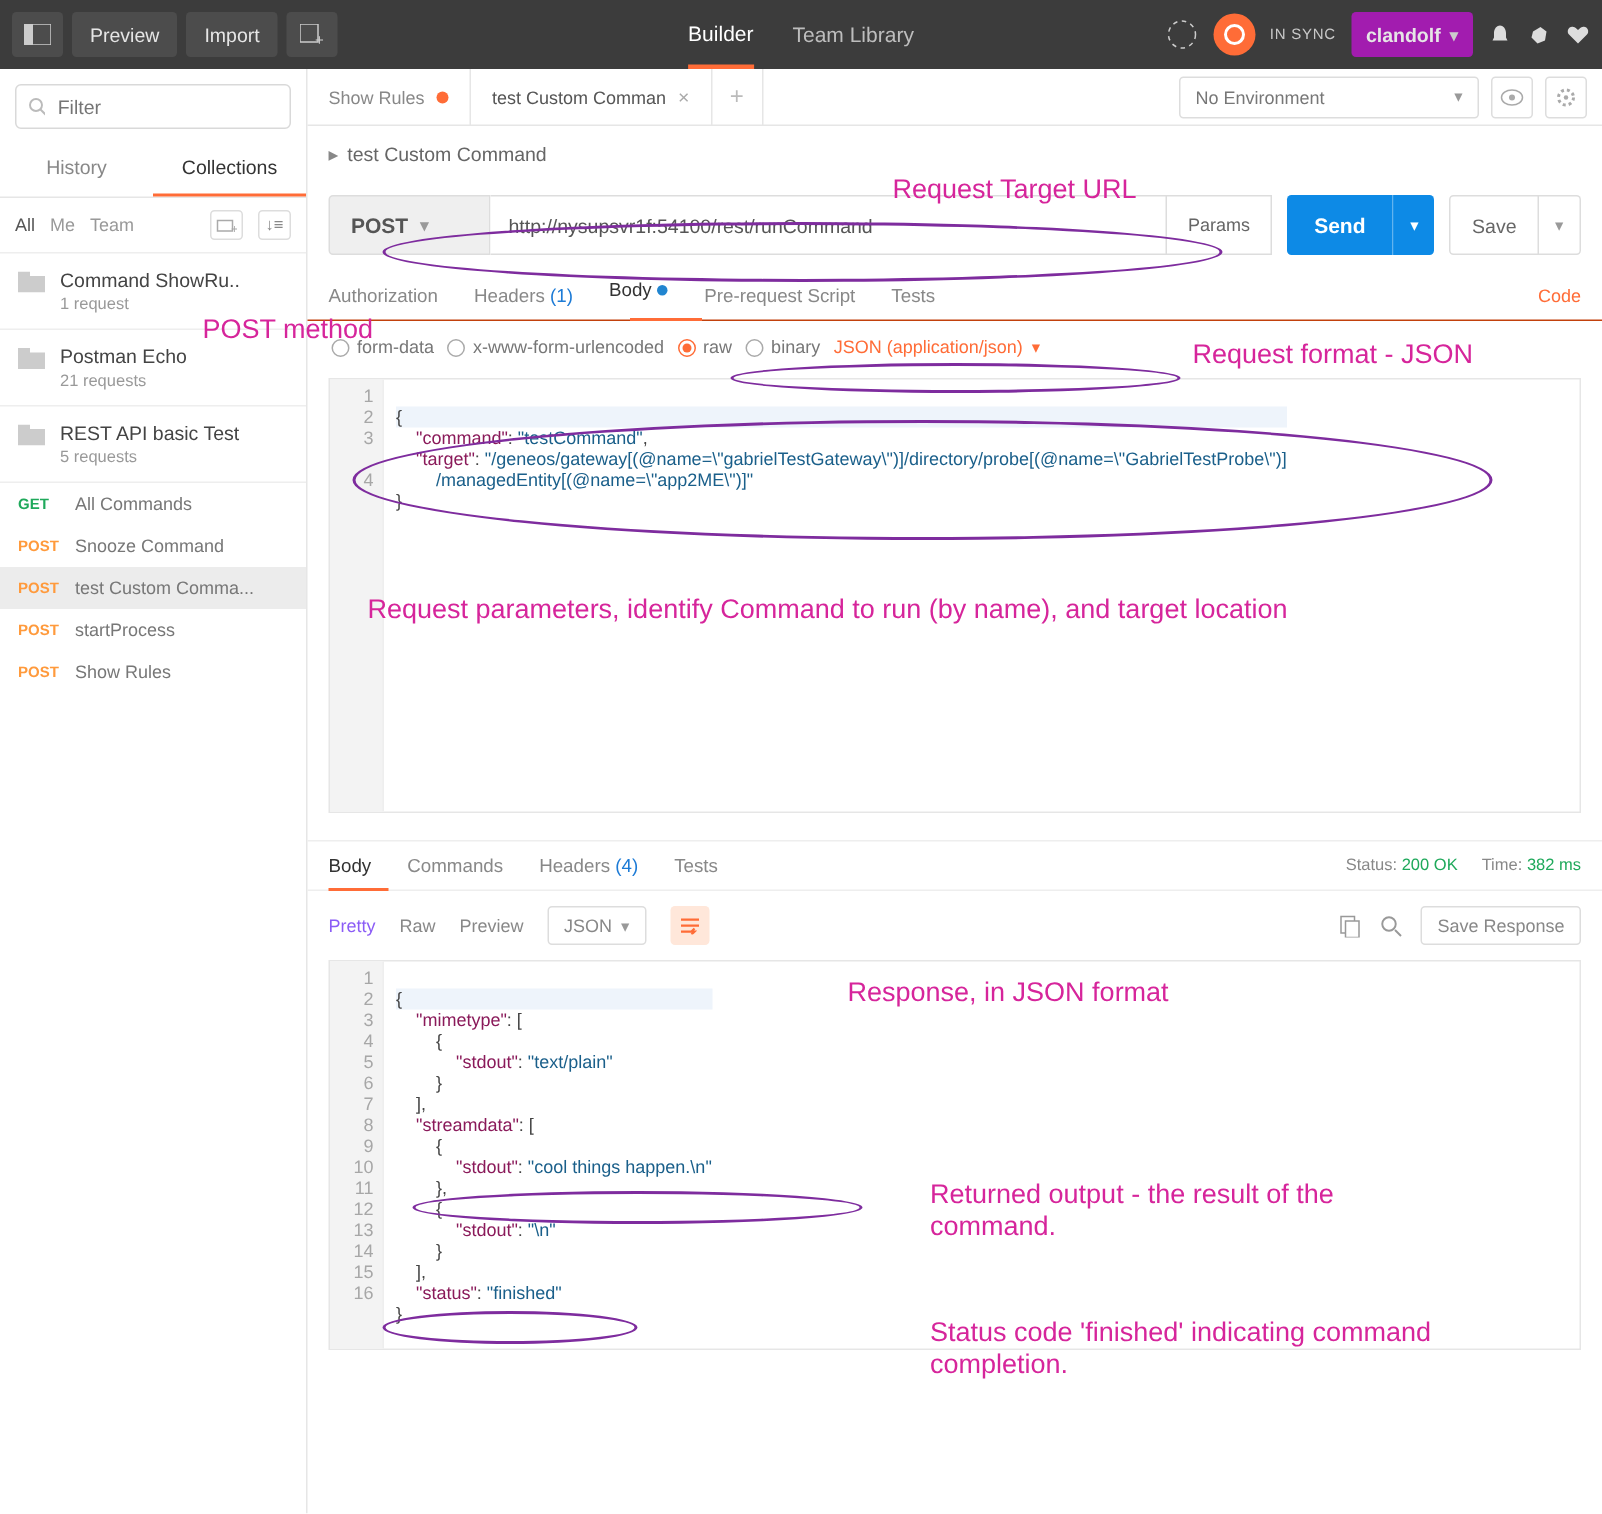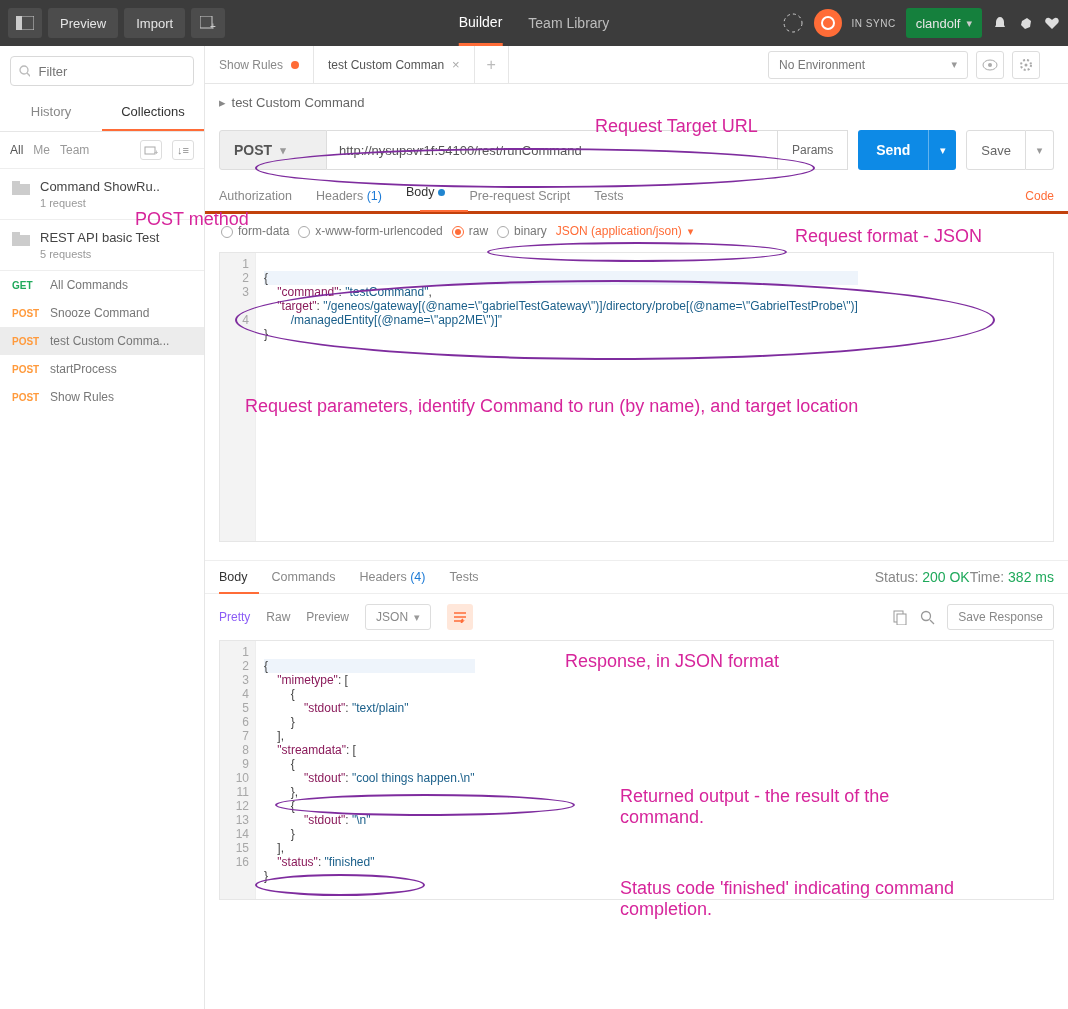--- a/index.html
+++ b/index.html
@@ -7,21 +7,21 @@
   
   .titlebar { height:46px; background:#3c3c3c; display:flex; align-items:center; padding:0 8px; gap:6px; position:relative;}
   .sq-btn { width:34px; height:30px; background:#4c4c4c; border-radius:3px; display:flex; align-items:center; justify-content:center;}
   .pill-btn { height:30px; padding:0 12px; background:#4c4c4c; border-radius:3px; color:#e6e6e6; font-size:13px; display:flex; align-items:center;}
   .titlebar-center{position:absolute; left:50%; transform:translateX(-50%); display:flex; gap:26px; align-items:center; height:46px;}
   .tc-tab{ font-size:14px; color:#bdbdbd; height:46px; display:flex; align-items:center;}
   .tc-tab.active{ color:#fff; border-bottom:3px solid #ff6c37; }
   .titlebar-right{ margin-left:auto; display:flex; align-items:center; gap:10px;}
   .sync-circle{ width:28px;height:28px;border-radius:50%; background:#ff6c37; display:flex;align-items:center;justify-content:center;}
   .sync-lbl{ color:#c8c8c8; font-size:10px; letter-spacing:.5px;}
-  .user-btn{ height:30px; background:#15803d; border-radius:3px; display:flex; align-items:center; color:#e6e6e6; font-size:13px; padding:0 10px; gap:6px;}
+  .user-btn{ height:30px; background:#a21caf; border-radius:3px; display:flex; align-items:center; color:#e6e6e6; font-size:13px; padding:0 10px; gap:6px;font-weight:bold;}
   .hdr-icon{ color:#e6e6e6;}
   
   .wrap{ display:flex; height:calc(1009px - 46px);}
   .sidebar{ width:205px; border-right:1px solid #e6e6e6; display:flex; flex-direction:column;}
   .search-row{ padding:10px 10px 8px 10px;}
   .search-box{ display:flex; align-items:center; gap:8px; border:1px solid #d9d9d9; border-radius:4px; height:30px; padding:0 8px; color:#999;}
   .search-box input{ border:none; outline:none; width:100%; font-size:13px; color:#555;}
   .side-tabs{ display:flex; border-bottom:1px solid #e6e6e6;}
   .side-tab{ flex:1; text-align:center; font-size:13px; color:#888; padding:10px 0;}
   .side-tab.active{ color:#333; border-bottom:2px solid #ff6c37;}
@@ -41,34 +41,34 @@
   .method.get{ color:#1fa95b;}
   .method.post{ color:#ff9a3c;}
   
   .main{ flex:1; display:flex; flex-direction:column; position:relative;}
   .tabs-row{ display:flex; align-items:center; border-bottom:1px solid #e6e6e6; height:38px;}
   .wtab{ display:flex; align-items:center; height:38px; padding:0 14px; font-size:12px; color:#888; border-right:1px solid #e6e6e6; gap:8px;}
   .wtab.active{ color:#555;}
   .dot-orange{width:8px;height:8px;border-radius:50%;background:#ff6c37;}
   .close-x{ color:#aaa; font-size:13px;}
   .wtab-add{ width:34px; text-align:center; color:#bbb; font-size:16px; border-right:1px solid #e6e6e6; height:38px; display:flex; align-items:center; justify-content:center;}
-  .env-sel{ margin-left:auto; display:flex; padding-right:28px; gap:8px;}
+  .env-sel{ margin-left:auto; display:flex; padding-right:10px; gap:8px;}
   .env-dd{ width:200px; height:28px; border:1px solid #ddd; border-radius:3px; display:flex; align-items:center; justify-content:space-between; padding:0 10px; font-size:12px; color:#777;}
   .env-icn{ width:28px;height:28px; border:1px solid #ddd; border-radius:3px; display:flex; align-items:center; justify-content:center; color:#999;}
   .crumb{ height:36px; display:flex; align-items:center; padding:0 14px; font-size:13px; color:#666; gap:6px;}
   .caret-r{ color:#888;}
   .req-row{ display:flex; padding:10px 14px; gap:0;}
   .http-dd{ width:108px; height:40px; display:flex; align-items:center; padding:0 14px; background:#efefef; border:1px solid #ddd; border-radius:3px 0 0 3px; font-size:14px; color:#555; font-weight:600; gap:8px;}
   .url-in{ flex:1; height:40px; border:1px solid #ddd; border-left:none; padding:0 12px; font-size:13px; color:#555;}
   .params-btn{ width:70px; height:40px; border:1px solid #ddd; border-left:none; background:#fff; display:flex; align-items:center; justify-content:center; font-size:12px; color:#666;}
   .send-btn{ margin-left:10px; height:40px; background:#0d8ae6; color:#fff; font-size:14px; font-weight:600; display:flex; align-items:center; padding:0 18px; border-radius:3px 0 0 3px;}
   .send-dd{ height:40px; width:28px; background:#0d8ae6; border-left:1px solid rgba(255,255,255,.35); border-radius:0 3px 3px 0; display:flex; align-items:center; justify-content:center; color:#fff;}
   .save-btn{ margin-left:10px; height:40px; border:1px solid #ddd; display:flex; align-items:center; padding:0 14px; font-size:13px; color:#666; border-radius:3px 0 0 3px;text-align:center;}
   .save-dd{ height:40px; width:28px; border:1px solid #ddd; border-left:none; border-radius:0 3px 3px 0; display:flex; align-items:center; justify-content:center; color:#999;}
-  .subtabs{ display:flex; align-items:center; padding:0 14px; gap:24px; height:34px; border-bottom:3px solid #c2410c; font-size:12.5px; color:#888; position:relative;}
+  .subtabs{ display:flex; align-items:center; padding:0 14px; gap:24px; height:34px; border-bottom:1px solid #c2410c; font-size:12.5px; color:#888; position:relative;}
   .subtabs .st.act{ color:#333; padding-bottom:8px;}
   .st-bar-body{position:absolute; bottom:-1px; left:215px; width:48px; height:2px; background:#ff6c37;}
   .blue-count{ color:#1d7bd6;}
   .blue-dot{ display:inline-block; width:7px;height:7px; border-radius:50%; background:#2185d0; margin-left:4px; vertical-align:middle;}
   .code-link{ margin-left:auto; color:#ff6c37; font-size:12px;}
   .body-opts{ display:flex; gap:9px; padding:10px 16px; font-size:12px; color:#777;}
   .radio{ width:12px;height:12px; border-radius:50%; border:1px solid #aaa; display:inline-block; margin-right:5px; vertical-align:middle;}
   .radio.on{ border-color:#ff6c37;}
   .radio.on::after{ content:""; display:block; width:6px; height:6px; border-radius:50%; background:#ff6c37; margin:2px;}
   .json-dd{ color:#ff6c37; display:flex; align-items:center; gap:6px;}
@@ -76,21 +76,21 @@
   .gutter{ width:36px; background:#f3f3f3; color:#a7a7a7; text-align:right; padding:4px 6px 0 0; line-height:14px; border-right:1px solid #eee;}
   .gline{height:14px;}
   .code{ padding:4px 8px; line-height:14px; white-space:pre; color:#444;}
   .k-key{ color:#8a1a5a;}
   .s-str{ color:#1a5f8a;}
   .hl{ background:#eef4fb; display:inline-block; width:100%;}
   
   .resp-tabs{ display:flex; align-items:center; padding:0 14px; gap:24px; height:34px; border-bottom:1px solid #eee; border-top:1px solid #eee; font-size:12.5px; color:#888; margin-top:14px; position:relative;}
   .resp-tabs .st.act{ color:#333;}
   .resp-bar{position:absolute; bottom:-1px; left:14px; width:40px; height:2px; background:#ff6c37;}
-  .resp-meta{ margin-left:auto; font-size:14px; color:#888; display:flex; text-align:center;}
+  .resp-meta{ margin-left:auto; font-size:11px; color:#888; display:flex; gap:16px;text-align:center;}
   .resp-meta .ok{ color:#1fa95b;}
   .resp-meta .ms{ color:#1fa95b;}
   .resp-tools{ display:flex; align-items:center; gap:16px; padding:10px 14px; font-size:12px; color:#888;}
   .resp-tools .act{color:#8b5cf6;}
   .resp-fmt{ height:26px; border:1px solid #ddd; border-radius:3px; display:flex; align-items:center; padding:0 10px; gap:6px;}
   .resp-wrap-icn{ width:26px; height:26px; background:#ffe7da; border-radius:3px; display:flex; align-items:center; justify-content:center; color:#ff6c37;}
   .resp-tools .right{ margin-left:auto; display:flex; align-items:center; gap:12px;}
   .save-resp{ height:26px; border:1px solid #ddd; border-radius:3px; padding:0 10px; display:flex; align-items:center;}
   .editor2{ margin:0 14px; border:1px solid #e6e6e6; display:flex; font-family:Menlo,Consolas,monospace; font-size:12px; height:260px;}
   
@@ -186,20 +186,32 @@
       <div class="coll-item">
         <span class="folder-icn">
             <svg width="18" height="14">
               <rect x="0" y="3" width="18" height="11" fill="#ccc"></rect>
               <rect x="0" y="0" width="8" height="4" fill="#ccc"></rect>
             </svg>
           </span>
         <div>
             <div class="coll-title">Command ShowRu..</div>
             <div class="coll-sub">1 request</div>
+          </div>
+      </div>
+      <div class="coll-item">
+        <span class="folder-icn">
+            <svg width="18" height="14">
+              <rect x="0" y="3" width="18" height="11" fill="#ccc"></rect>
+              <rect x="0" y="0" width="8" height="4" fill="#ccc"></rect>
+            </svg>
+          </span>
+        <div>
+            <div class="coll-title">Postman Echo</div>
+            <div class="coll-sub">21 requests</div>
           </div>
       </div>
       <div class="coll-item">
         <span class="folder-icn">
             <svg width="18" height="14">
               <rect x="0" y="3" width="18" height="11" fill="#ccc"></rect>
               <rect x="0" y="0" width="8" height="4" fill="#ccc"></rect>
             </svg>
           </span>
         <div>

